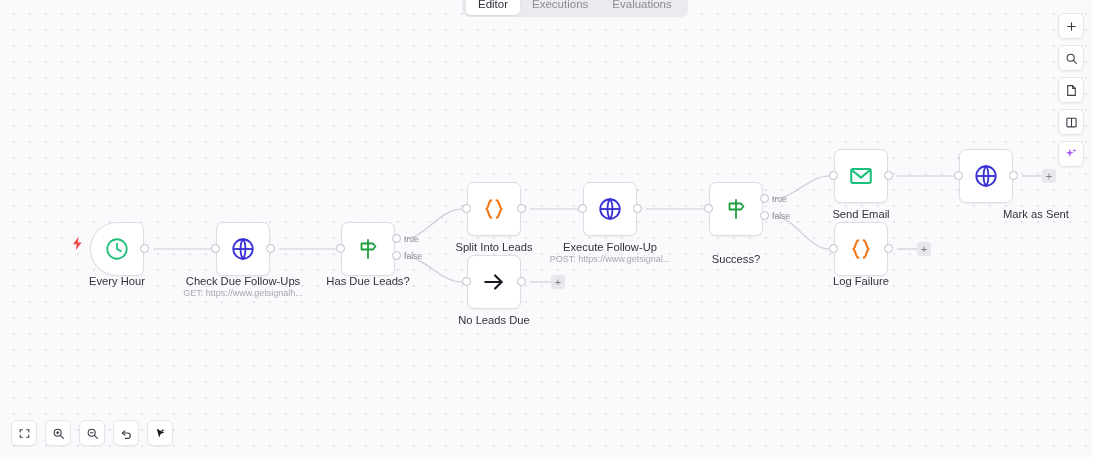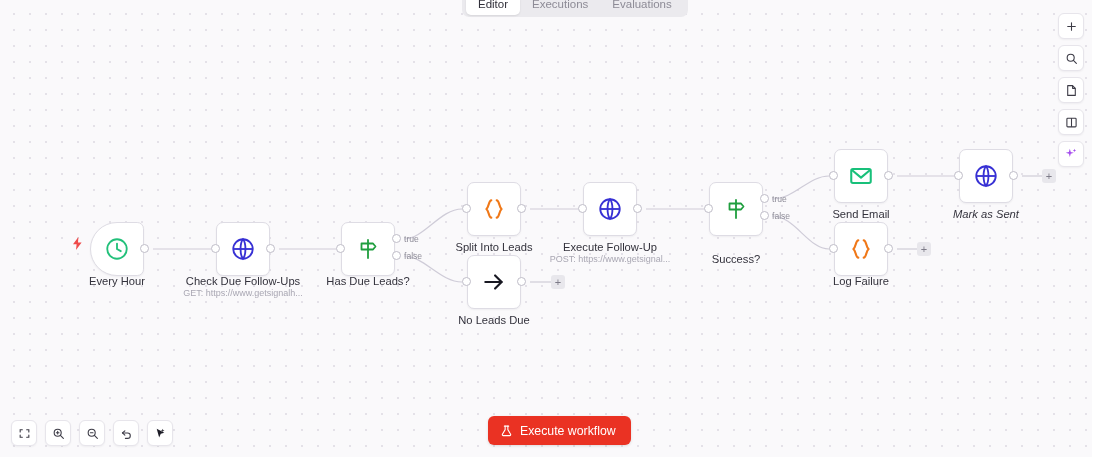--- a/index.html
+++ b/index.html
@@ -333,21 +333,21 @@
   <div class="node" style="left:959px; top:149px;">
     <svg width="26" height="26" viewBox="0 0 24 24" fill="none" stroke="#3730d4" stroke-width="1.7">
       <circle cx="12" cy="12" r="9"></circle>
         <path d="M3 12 H21"></path>
         <path d="M12 3 C15 6.5 15 17.5 12 21 C9 17.5 9 6.5 12 3 Z"></path>
     </svg>
   </div>
   <div class="port" style="left:954px; top:171px;"></div>
   <div class="port" style="left:1009px; top:171px;"></div>
   <div class="plus-stub" style="left:1042px; top:169px;">+</div>
-  <div class="node-label" style="left:986px; top:208px;font-style:italic;">Mark as Sent</div>
+  <div class="node-label" style="left:1036px; top:208px;">Mark as Sent</div>
 
   <div id="right-toolbar">
     <div class="rt-btn">
       <svg width="13" height="13" viewBox="0 0 24 24" fill="none" stroke="#3c3b46" stroke-width="2" stroke-linecap="round">
         <path d="M12 5 V19 M5 12 H19"></path>
       </svg>
     </div>
     <div class="rt-btn">
       <svg width="13" height="13" viewBox="0 0 24 24" fill="none" stroke="#3c3b46" stroke-width="2" stroke-linecap="round">
         <circle cx="10.5" cy="10.5" r="6.5"></circle>
@@ -405,21 +405,14 @@
       </svg>
     </div>
     <div class="bt-btn">
       <svg width="13" height="13" viewBox="0 0 24 24" fill="#1d1c26">
         <path d="M5 3 L19 10.5 L12.5 12.5 L9.5 19.5 Z"></path>
         <path d="M16 3 L17 5.5 L19.5 6.5 L17 7.5 L16 10 L15 7.5 L12.5 6.5 L15 5.5 Z" opacity="0.85"></path>
       </svg>
     </div>
   </div>
 
-  <button id="execute-btn">
-    <svg width="13" height="14" viewBox="0 0 24 24" fill="none" stroke="#ffffff" stroke-width="2" stroke-linecap="round" stroke-linejoin="round">
-      <path d="M9.5 3 V9.5 L4.5 18 A1.7 1.7 0 0 0 6 20.5 H18 A1.7 1.7 0 0 0 19.5 18 L14.5 9.5 V3"></path>
-      <path d="M8 3 H16"></path>
-    </svg>
-    <span>Execute workflow</span>
-  </button>
 
 </div>
 
 </body></html>

